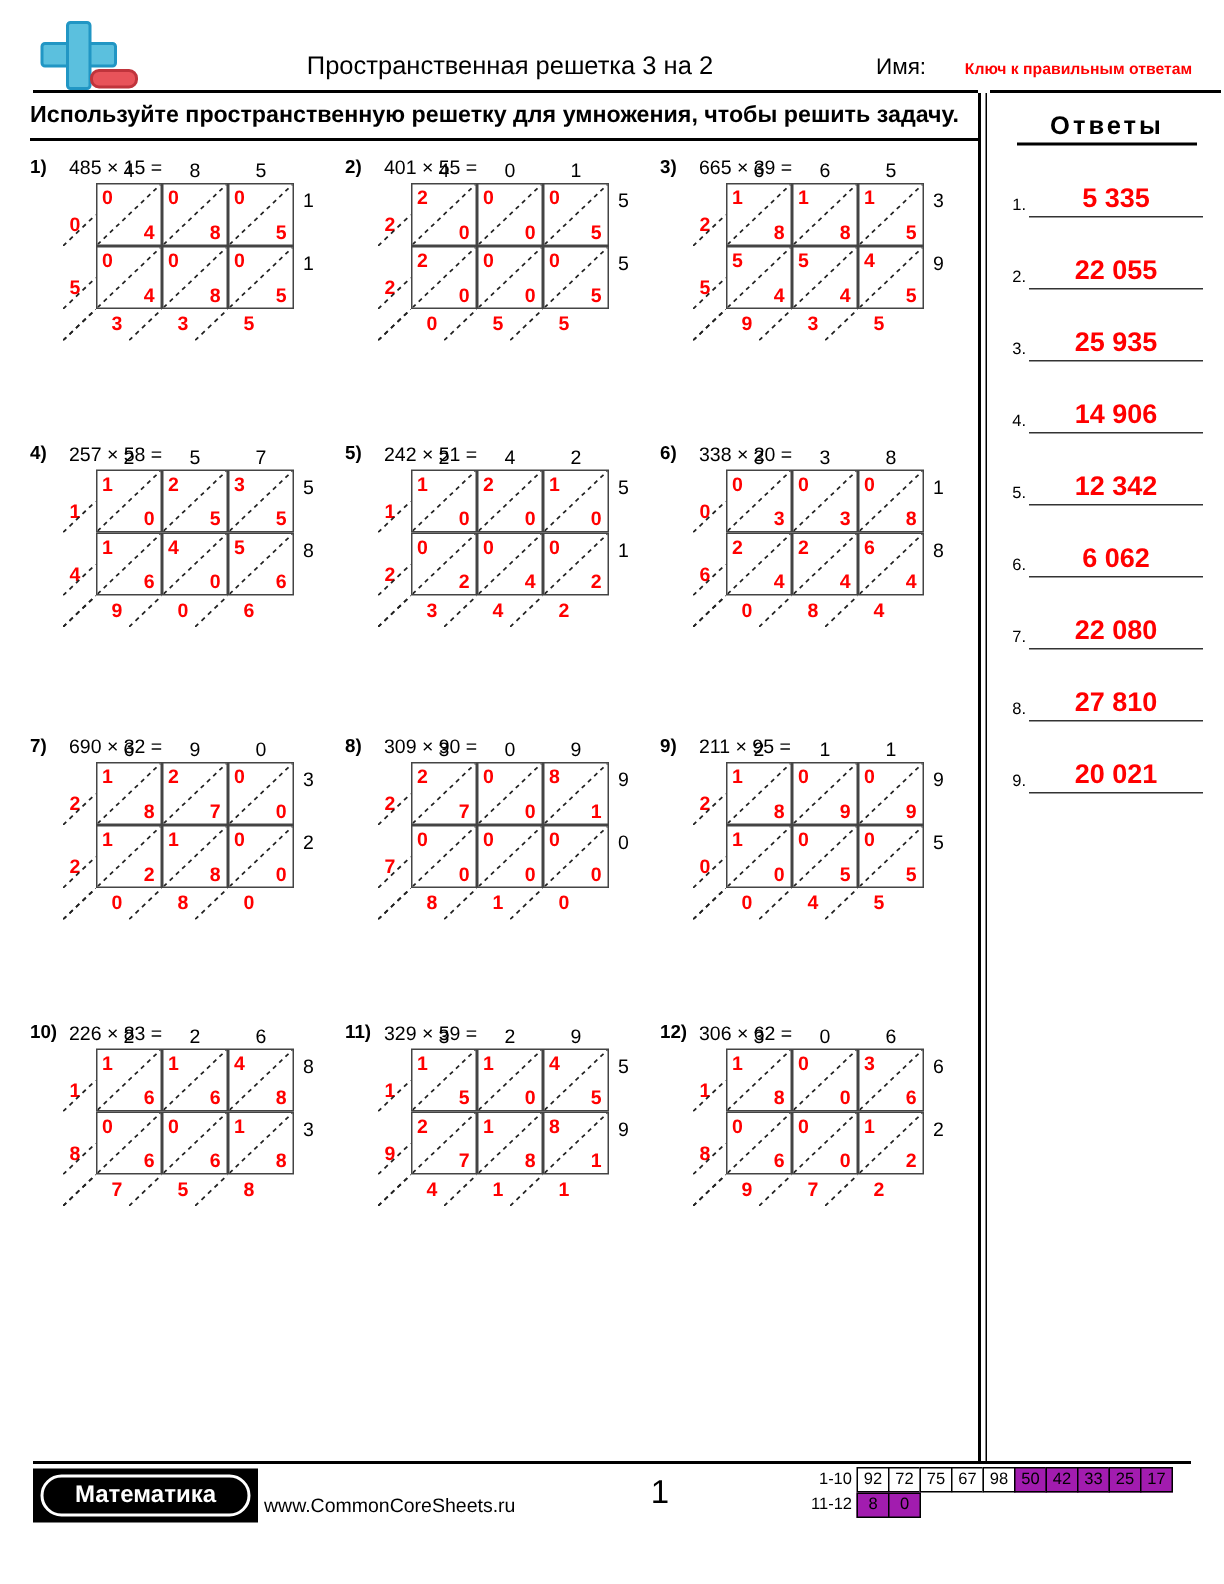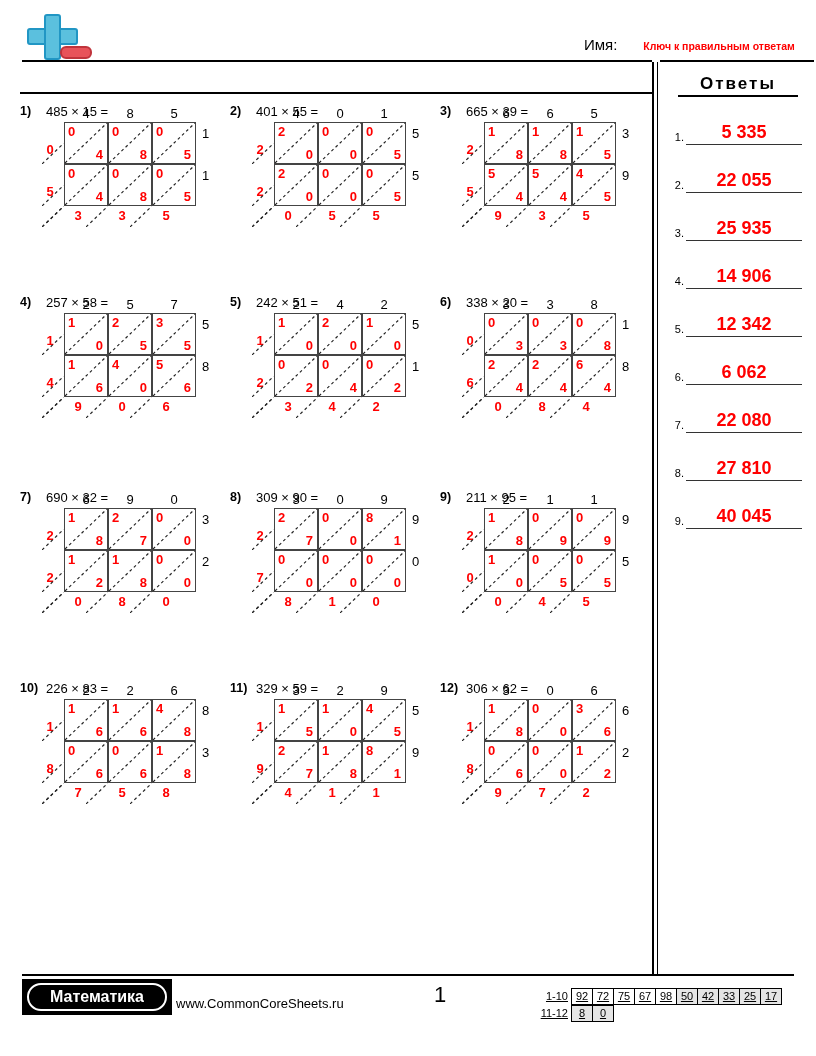--- a/index.html
+++ b/index.html
@@ -235,58 +235,59 @@
   #site-url {
     position: absolute; left: 176px; top: 22px;
     font-size: 13px; color: #000;
   }
   #page-number {
     position: absolute; left: 420px; top: 8px;
     width: 40px; text-align: center;
     font-size: 22px; color: #000;
   }
   #score-table {
-    position: absolute; left: 530px; top: 14px;
+    position: absolute; left: 530px; top: 4px;
     font-size: 0;
-    text-decoration: underline;
   }
   .score-row { display: flex; align-items: stretch; height: 17px; }
   .score-range {
     width: 42px; text-align: right; padding-right: 4px;
     font-size: 11px; color: #000;
     line-height: 17px;
   }
   .score-cell {
     width: 22px;
     border: 1px solid #000;
     margin-left: -1px;
     text-align: center;
     font-size: 11px; color: #000;
     line-height: 15px;
     background: #fff;
   }
-  .score-cell.shaded { background: #e5e5e5; }
+  .score-cell.shaded { background: #a21caf; }
 </style>
 </head>
 <body>
 
 <div id="page">
 
   <div id="header">
     <div id="logo">
       <div class="plus-h"></div>
       <div class="plus-v"></div>
       <div class="minus-bar"></div>
     </div>
+    <div id="title">Пространственная решетка 3 на 2</div>
     <div id="name-label">Имя:</div>
     <div id="answer-key-label">Ключ к правильным ответам</div>
     <div id="rule-left"></div>
     <div id="rule-right"></div>
   </div>
 
+  <div id="instructions">Используйте пространственную решетку для умножения, чтобы решить задачу.</div>
   <div id="sep-left"></div>
 
   <div id="divider"></div>
 
   <div id="answers-panel">
     <div id="answers-title">Ответы</div>
     <div id="answers-list">
         <div class="answer-row">
           <div class="answer-num">1.</div>
           <div class="answer-line"></div>
@@ -323,21 +324,21 @@
           <div class="answer-val">22 080</div>
         </div>
         <div class="answer-row">
           <div class="answer-num">8.</div>
           <div class="answer-line"></div>
           <div class="answer-val">27 810</div>
         </div>
         <div class="answer-row">
           <div class="answer-num">9.</div>
           <div class="answer-line"></div>
-          <div class="answer-val">40 045</div>
+          <div class="answer-val">20 021</div>
         </div>
       </div>
   </div>
 
   <div id="problems">
       <div class="problem" style="left: 20px; top: 104px;">
         <div class="prob-label">1)</div>
         <div class="prob-expr">485 × 15 =</div>
         <div class="lattice" style="top: 18px;">
           <div class="top-digit" style="left: 0px;">4</div>

